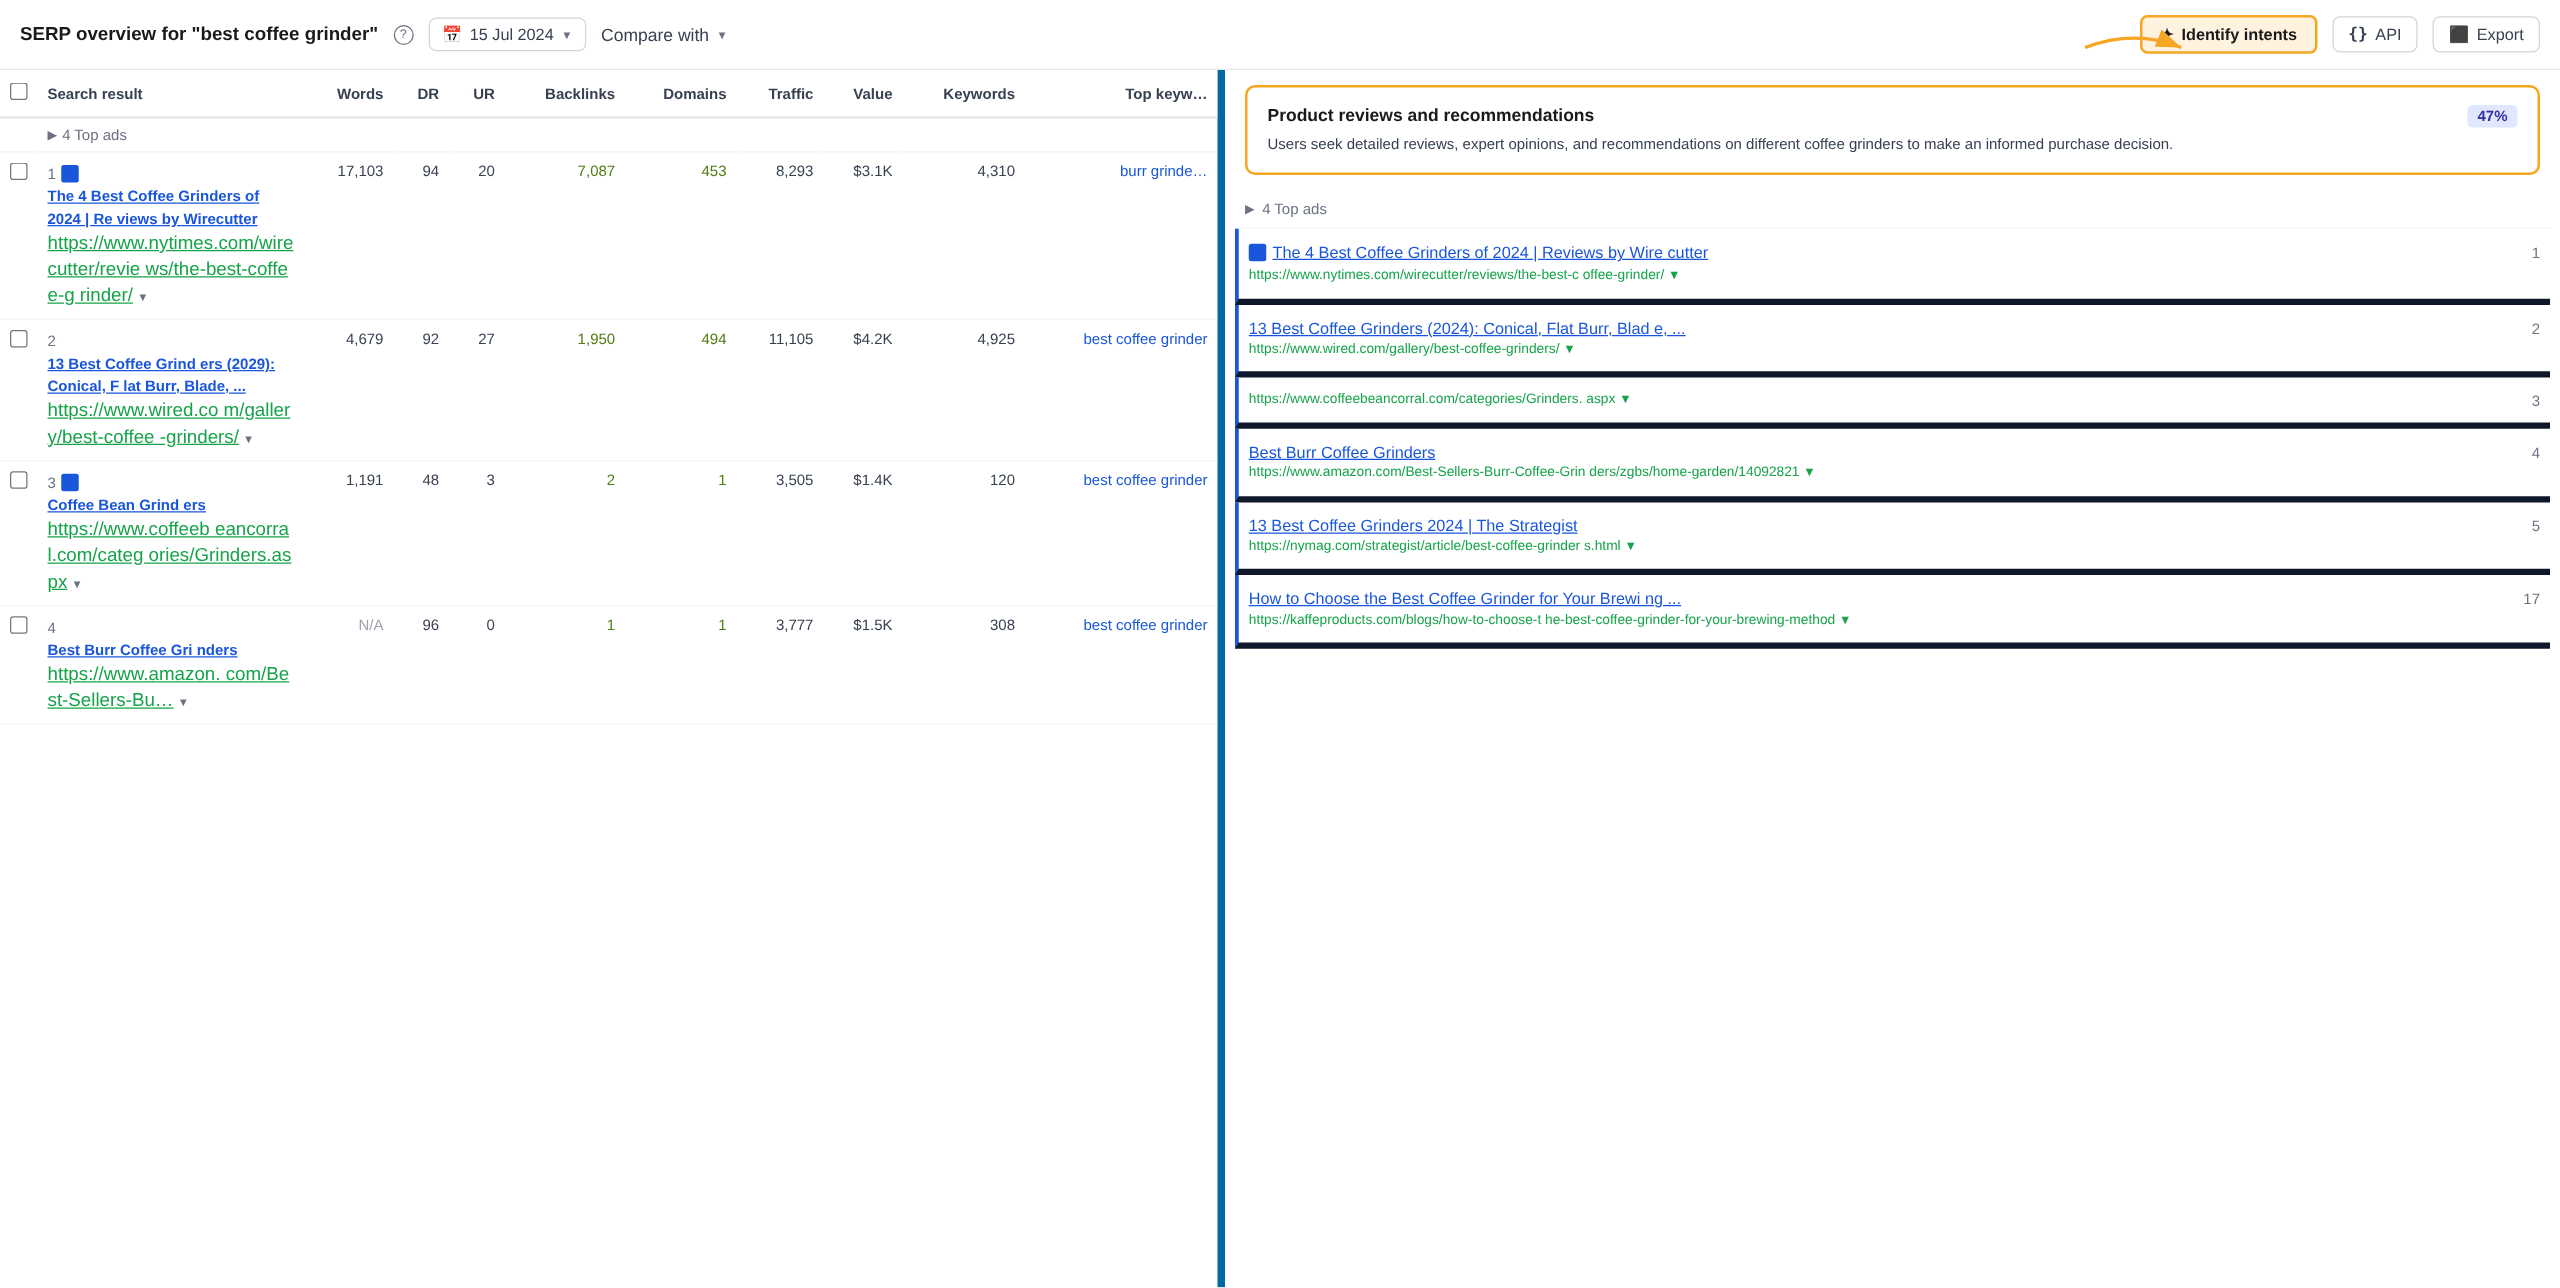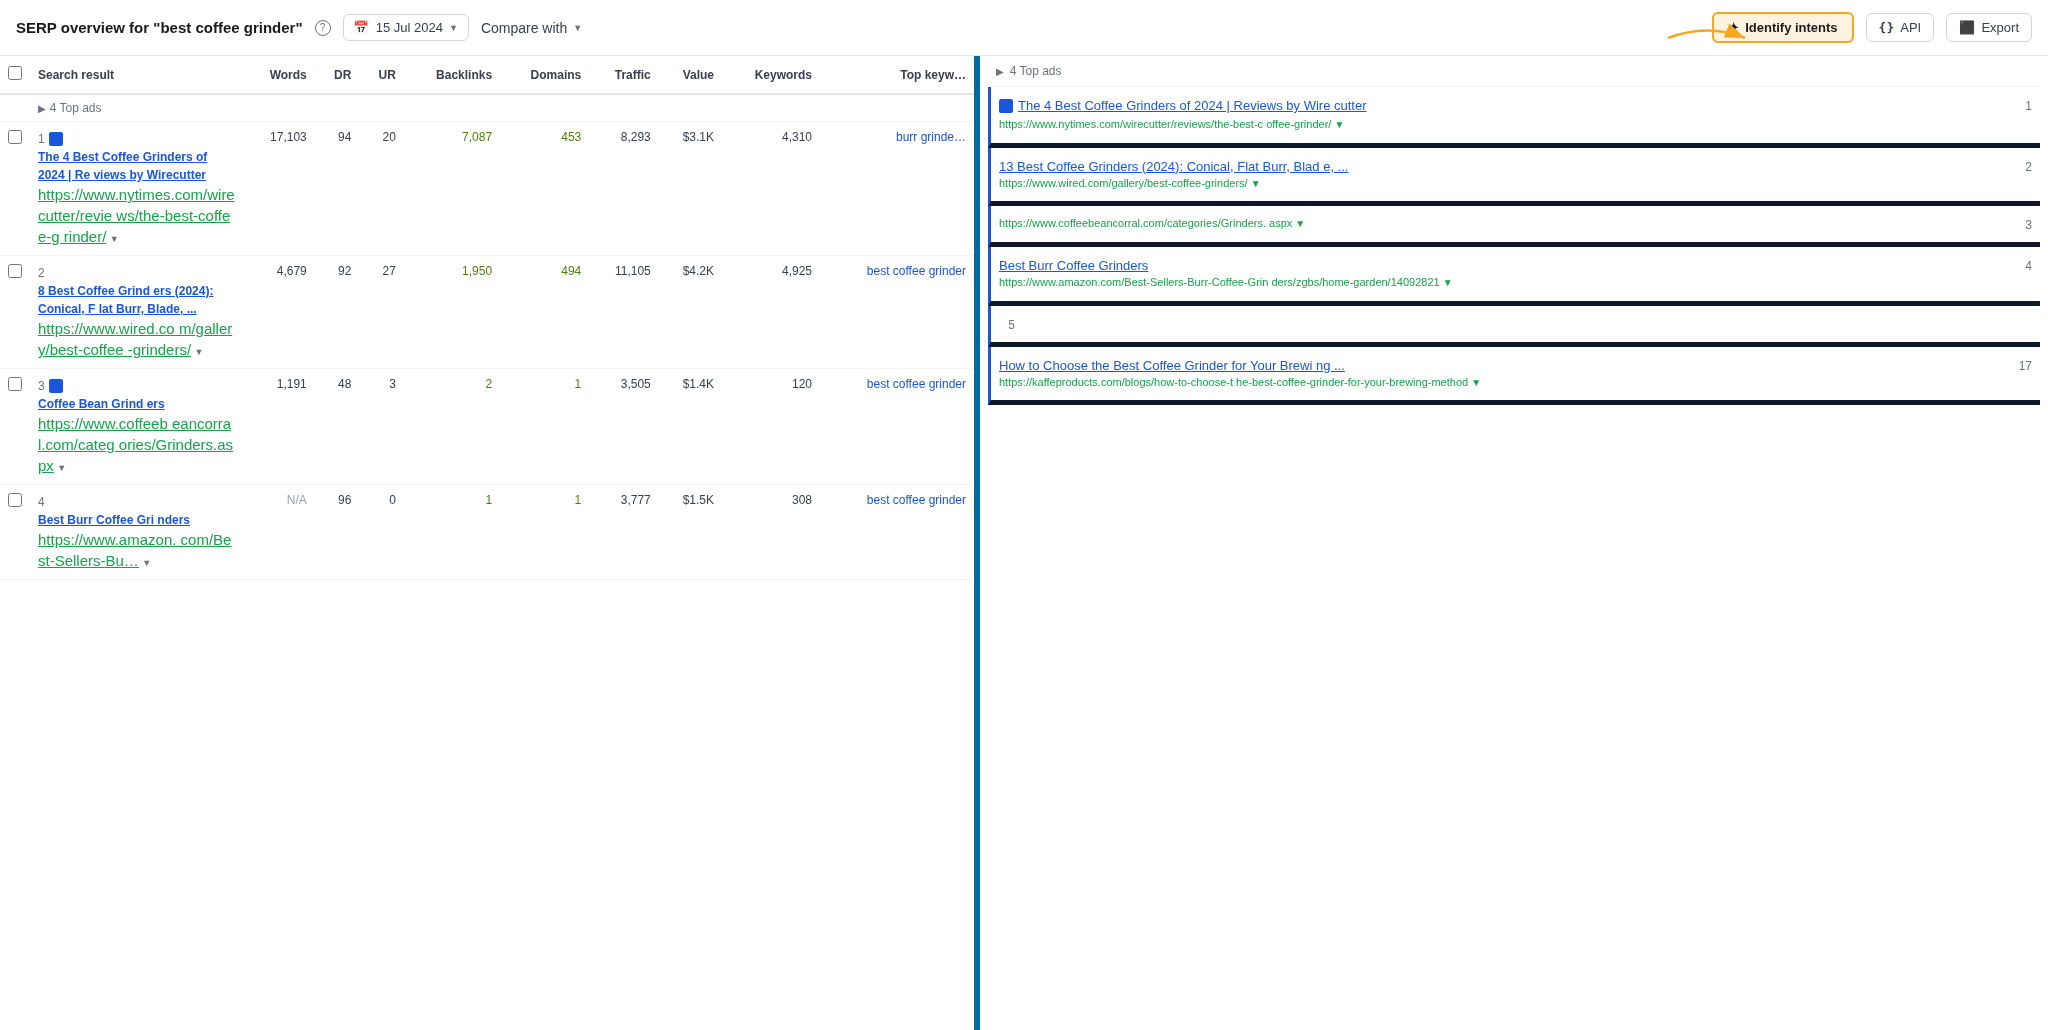--- a/index.html
+++ b/index.html
@@ -384,21 +384,21 @@
 
         <tr>
           <td>
             <input type="checkbox" class="row-checkbox" style="">
           </td>
           <td>
             <div class="result-block">
               <div style="display:flex;align-items:flex-start;gap:4px;">
                 <span class="row-num">2</span>
               </div>
-              <a href="#" class="result-title">8 Best Coffee Grind ers (2024): Conical, F lat Burr, Blade, ...</a><br>
+              <a href="#" class="result-title">13 Best Coffee Grind ers (2029): Conical, F lat Burr, Blade, ...</a><br>
               <a href="#" class="result-url">https://www.wired.co m/gallery/best-coffee -grinders/</a>
               <span class="dropdown-arrow"> ▼</span>
             </div>
           </td>
           <td>4,679</td>
           <td>92</td>
           <td>27</td>
           <td><a href="#" class="result-link">1,950</a></td>
           <td><a href="#" class="result-link">494</a></td>
           <td>11,105</td>
@@ -457,20 +457,27 @@
           <td>308</td>
           <td><span class="top-keyword">best coffee grinder</span></td>
         </tr>
 
       </tbody>
     </table>
   </div>
 
   <div class="right-panel">
 
+    <div class="intent-box">
+      <div class="intent-box-header">
+        <div class="intent-title">Product reviews and recommendations</div>
+        <span class="intent-percent">47%</span>
+      </div>
+      <div class="intent-desc">Users seek detailed reviews, expert opinions, and recommendations on different coffee grinders to make an informed purchase decision.</div>
+    </div>
 
     <div class="serp-list">
 
       <div class="serp-ads-row">
         <span style="font-size:10px;">▶</span>
         <span>4 Top ads</span>
       </div>
 
       <div class="serp-item">
         <div class="serp-item-content">
@@ -508,20 +515,26 @@
         <div class="serp-item-content">
           <a href="#" class="serp-item-title">Best Burr Coffee Grinders</a>
           <div class="serp-item-url">
             https://www.amazon.com/Best-Sellers-Burr-Coffee-Grin ders/zgbs/home-garden/14092821 <span class="serp-item-url-drop">▼</span>
           </div>
         </div>
         <div class="serp-item-num">4</div>
       </div>
 
       <div class="serp-item">
+        <div class="serp-item-content">
+          <a href="#" class="serp-item-title">13 Best Coffee Grinders 2024 | The Strategist</a>
+          <div class="serp-item-url">
+            https://nymag.com/strategist/article/best-coffee-grinder s.html <span class="serp-item-url-drop">▼</span>
+          </div>
+        </div>
         <div class="serp-item-num">5</div>
       </div>
 
       <div class="serp-item">
         <div class="serp-item-content">
           <a href="#" class="serp-item-title">How to Choose the Best Coffee Grinder for Your Brewi ng ...</a>
           <div class="serp-item-url">
             https://kaffeproducts.com/blogs/how-to-choose-t he-best-coffee-grinder-for-your-brewing-method <span class="serp-item-url-drop">▼</span>
           </div>
         </div>

